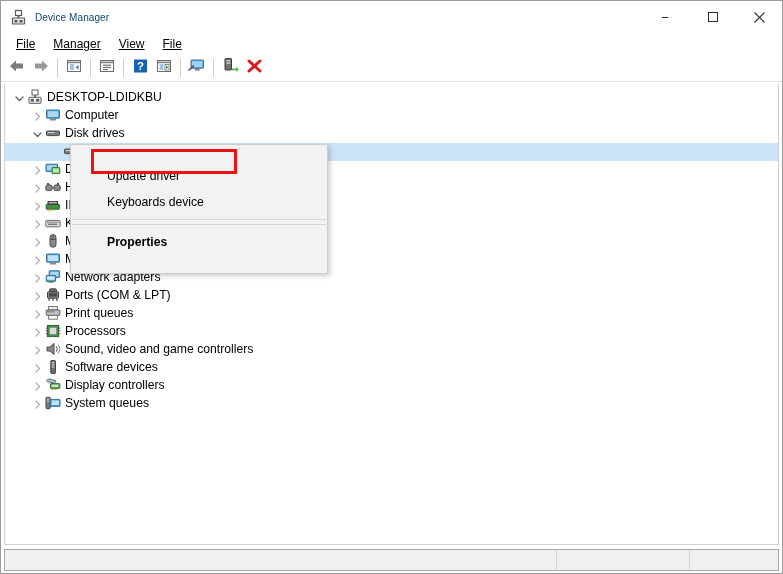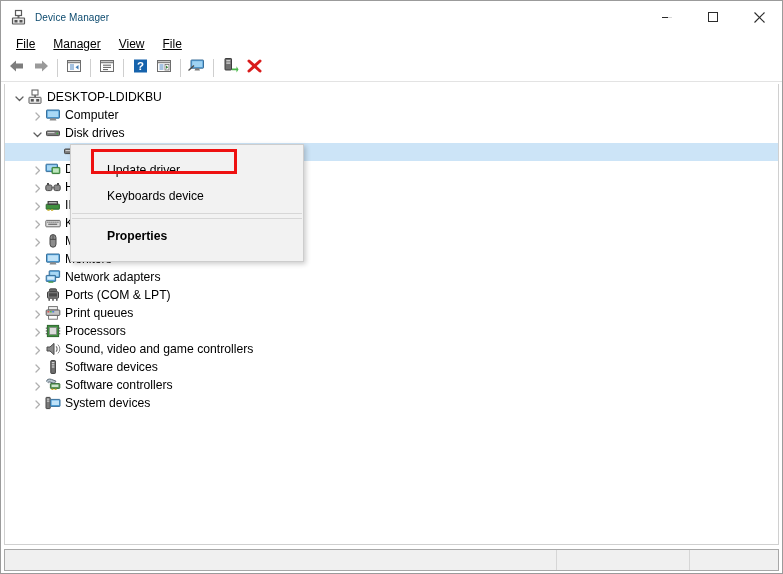--- a/index.html
+++ b/index.html
@@ -193,25 +193,25 @@
   .status-seg:last-child { border-right: none; }
   .seg-main { flex: 1 1 auto; }
   .seg-two  { width: 133px; flex: none; }
   .seg-three{ width: 88px;  flex: none; }
 
   
   .ctxmenu {
     position: absolute;
     left: 68px;
     top: 143px;
-    width: 234px;
+    width: 258px;
     background: #f2f2f2;
     border: 1px solid #cdcdcd;
     box-shadow: 2px 2px 5px rgba(0,0,0,0.20);
-    padding: 12px 0;
+    padding: 18px 0;
     box-sizing: border-box;
     z-index: 40;
   }
   .ctxitem {
     height: 26px;
     display: flex;
     align-items: center;
     padding-left: 36px;
     font-size: 12.2px;
     color: #000000;
@@ -678,39 +678,39 @@
         </span>
         <span class="node-icon">
           <svg width="16" height="16" viewBox="0 0 16 16">
             <path d="M1.5 4.5 C1.5 2.6 4 1.4 6.5 2.4 L11 4.2 L9.2 6.4 L5 5 C3.4 4.5 2.6 5.4 3.6 6.2" fill="#b9c6cf" stroke="#5a6a75" stroke-width="1" stroke-linejoin="round"></path>
             <rect x="5.4" y="6.6" width="9.4" height="4.8" rx="0.6" fill="#5a9a5a" stroke="#3a6f3a" stroke-width="1"></rect>
             <rect x="6.6" y="7.6" width="6.8" height="2.4" fill="#cfe5cf"></rect>
             <rect x="6.4" y="11.6" width="2" height="1.4" fill="#cbb02a"></rect>
             <rect x="9.6" y="11.6" width="2" height="1.4" fill="#cbb02a"></rect>
           </svg>
         </span>
-        <span class="node-label">Software controllers</span>
+        <span class="node-label">Display controllers</span>
       </div>
 
       <div class="node lvl1">
         <span class="twisty">
           <svg width="9" height="9" viewBox="0 0 9 9">
               <path d="M3 1 L6.5 4.5 L3 8" fill="none" stroke="#b0b0b0" stroke-width="1.3" stroke-linecap="round" stroke-linejoin="round"></path>
             </svg>
         </span>
         <span class="node-icon">
           <svg width="16" height="16" viewBox="0 0 16 16">
             <rect x="1" y="2.4" width="4.2" height="11.2" rx="0.5" fill="#7a7a7a" stroke="#444" stroke-width="1"></rect>
             <rect x="1.9" y="3.6" width="2.4" height="1.1" fill="#d4d4d4"></rect>
             <rect x="1.9" y="5.6" width="2.4" height="1.1" fill="#d4d4d4"></rect>
             <rect x="5.6" y="4.4" width="9.4" height="7" rx="0.5" fill="#4fa3dd" stroke="#3a6f99" stroke-width="1"></rect>
             <rect x="6.6" y="5.4" width="7.4" height="4.6" fill="#bfe2f8"></rect>
           </svg>
         </span>
-        <span class="node-label">System devices</span>
+        <span class="node-label">System queues</span>
       </div>
 
 
     </div>
 
     <div class="ctxmenu" style="left:65px; top:60px;">
       <div class="ctxitem">Update driver</div>
       <div class="ctxitem">Keyboards device</div>
       <div class="ctxsep"></div>
       <div class="ctxsep"></div>

